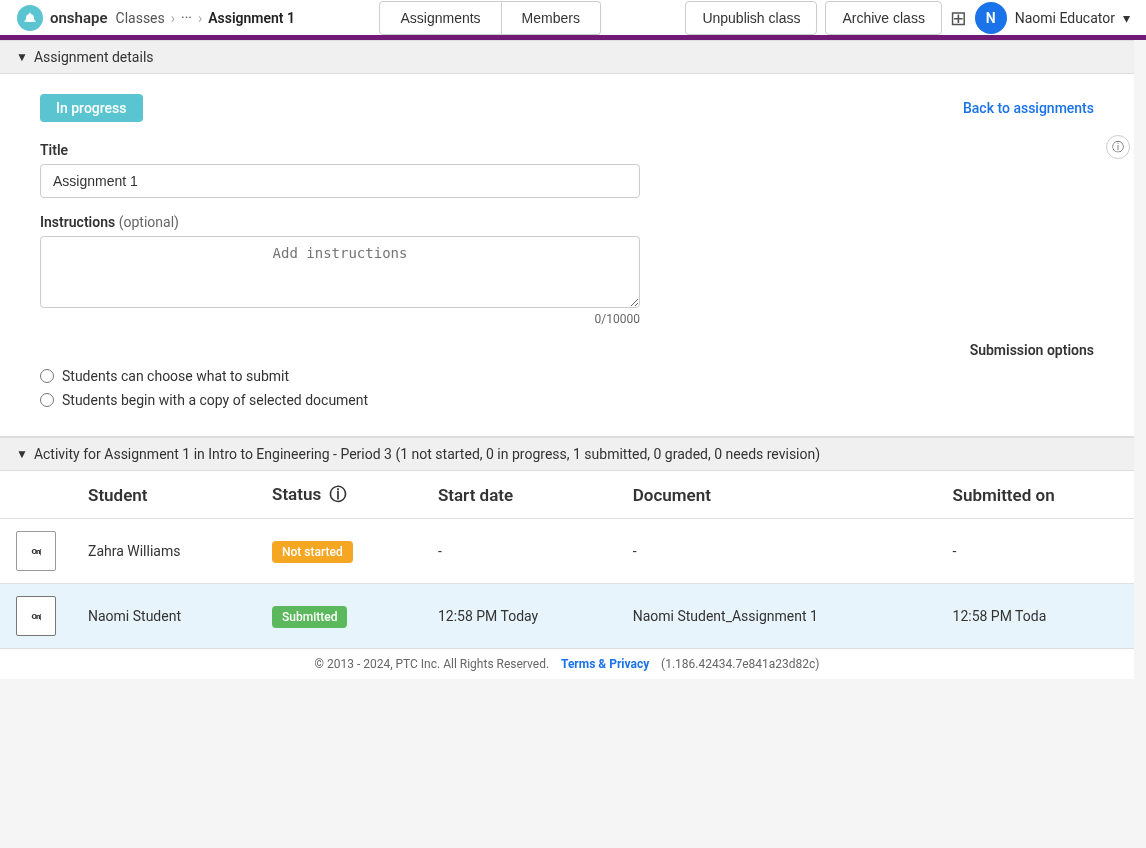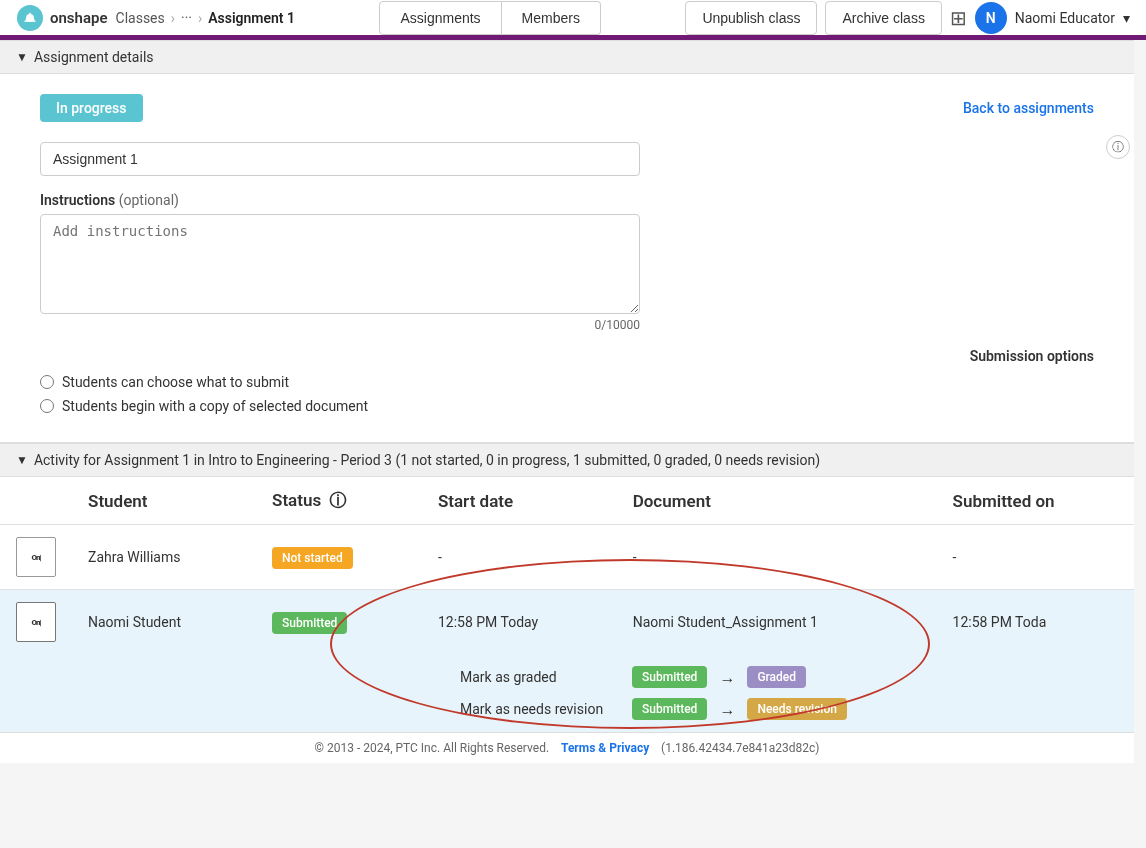--- a/index.html
+++ b/index.html
@@ -51,23 +51,23 @@
     }
     .back-link { color: #1a73e8; font-size: 14px; cursor: pointer; text-decoration: none; font-weight: 500; }
     .form-group { margin-bottom: 16px; }
     .form-label { font-size: 14px; font-weight: 600; margin-bottom: 6px; display: block; color: #333; }
     .form-label-opt { font-weight: 400; color: #666; }
     .form-input {
       width: 600px; padding: 8px 12px; border: 1px solid #ccc; border-radius: 4px;
       font-size: 14px; color: #333; background: #fff;
     }
     .form-textarea {
-      width: 600px; height: 100px; padding: 8px 12px; border: 1px solid #ccc;
+      width: 600px; height: 72px; padding: 8px 12px; border: 1px solid #ccc;
       border-radius: 4px; font-size: 14px; color: #aaa; background: #fff;
-      resize: vertical; display: block;
+      resize: vertical; display: block; text-align: center;
     }
     .char-count { text-align: right; width: 600px; font-size: 12px; color: #666; margin-top: 4px; }
     .submission-options { margin-top: 8px; }
     .submission-options .option-label { font-size: 14px; font-weight: 600; margin-bottom: 10px; display: block; text-align: right; }
     .radio-option { display: flex; align-items: center; gap: 8px; margin-bottom: 8px; font-size: 14px; }
     .radio-option input[type="radio"] { width: 14px; height: 14px; }
 
     
     .info-icon-fixed { position: fixed; right: 16px; top: 135px; width: 24px; height: 24px; border-radius: 50%; border: 1px solid #ccc; display: flex; align-items: center; justify-content: center; font-size: 12px; color: #666; cursor: pointer; background: #fff; }
 
@@ -151,20 +151,21 @@
       <span>Assignment details</span>
     </div>
 
     <div class="assignment-details">
       <div class="details-header">
         <span class="in-progress-badge">In progress</span>
         <a class="back-link" href="#">Back to assignments</a>
       </div>
 
       <div class="form-group">
+        <label class="form-label">Title</label>
         <input class="form-input" type="text" value="Assignment 1" style="">
       </div>
 
       <div class="form-group">
         <label class="form-label">
           <span>Instructions</span>
           <span class="form-label-opt">(optional)</span>
         </label>
         <textarea class="form-textarea" placeholder="Add instructions" style=""></textarea>
         <div class="char-count">0/10000</div>
@@ -230,42 +231,20 @@
             </td>
             <td>Naomi Student</td>
             <td>
               <span class="badge-submitted">Submitted</span>
             </td>
             <td>12:58 PM Today</td>
             <td>Naomi Student_Assignment 1</td>
             <td>12:58 PM Toda</td>
           </tr>
 
-          <tr class="popup-row">
-            <td colspan="6">
-              <div style="position:relative; padding: 12px 20px 12px 460px; background:#e8f4fb;">
-
-                <div style="position:absolute; top:-95px; left:330px; width:600px; height:170px; border:2.5px solid #c0392b; border-radius:50%; pointer-events:none; z-index:10;"></div>
-
-                <div class="popup-row-item" style="margin-bottom:10px;">
-                  <span class="popup-label">Mark as graded</span>
-                  <span class="badge-submitted" style="cursor:pointer;">Submitted</span>
-                  <span class="arrow-icon">→</span>
-                  <span class="badge-graded">Graded</span>
-                </div>
-
-                <div class="popup-row-item">
-                  <span class="popup-label">Mark as needs revision</span>
-                  <span class="badge-submitted" style="cursor:pointer;">Submitted</span>
-                  <span class="arrow-icon">→</span>
-                  <span class="badge-needs-revision">Needs revision</span>
-                </div>
-              </div>
-            </td>
-          </tr>
         </tbody>
       </table>
     </div>
 
     <div class="footer">
       <span>© 2013 - 2024, PTC Inc. All Rights Reserved.</span>
       &nbsp;&nbsp;
       <a href="#">Terms &amp; Privacy</a>
       &nbsp;&nbsp;
       <span>(1.186.42434.7e841a23d82c)</span>

